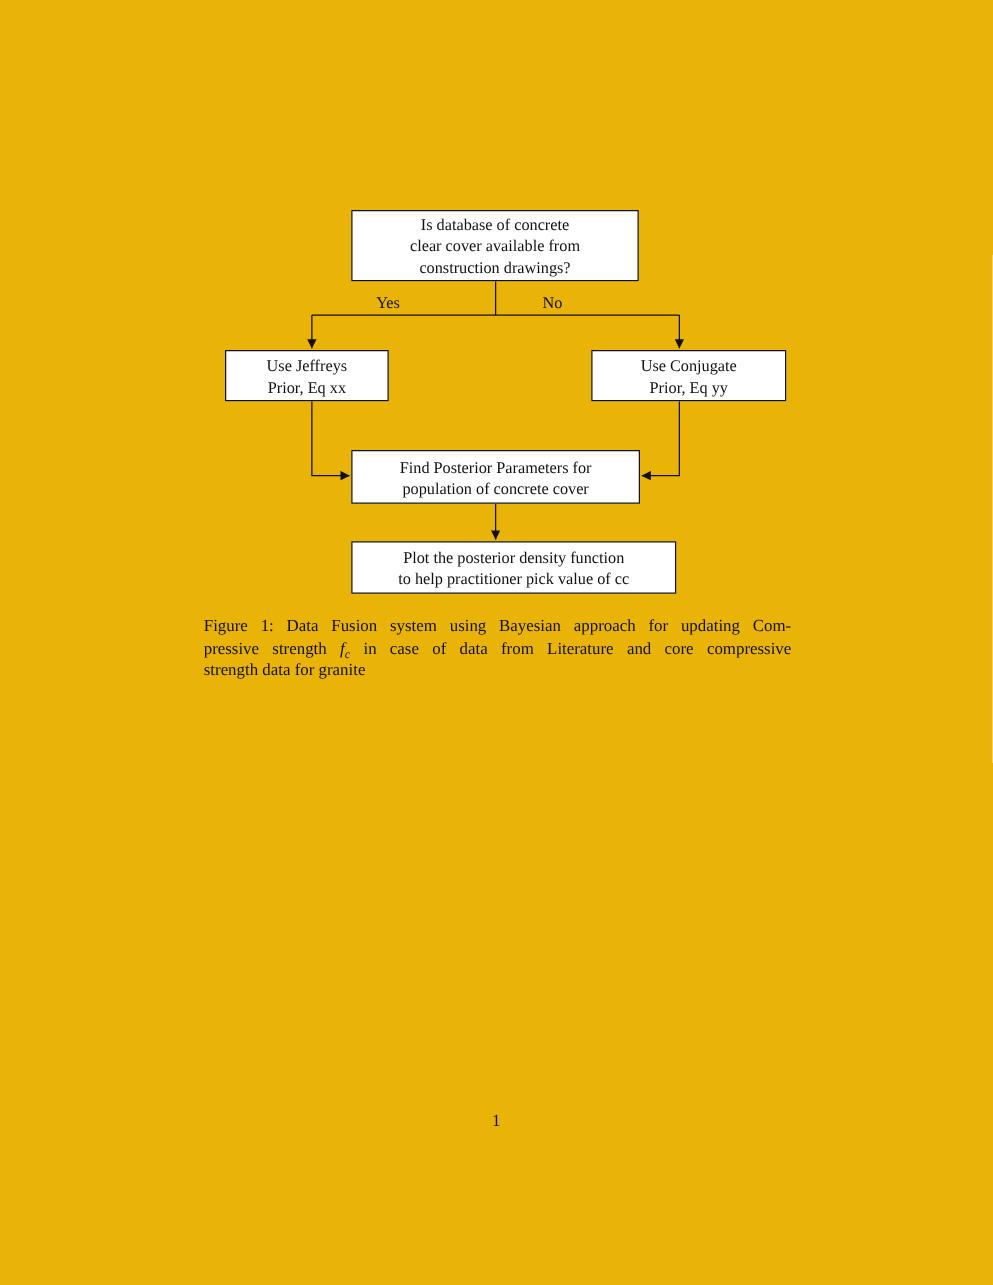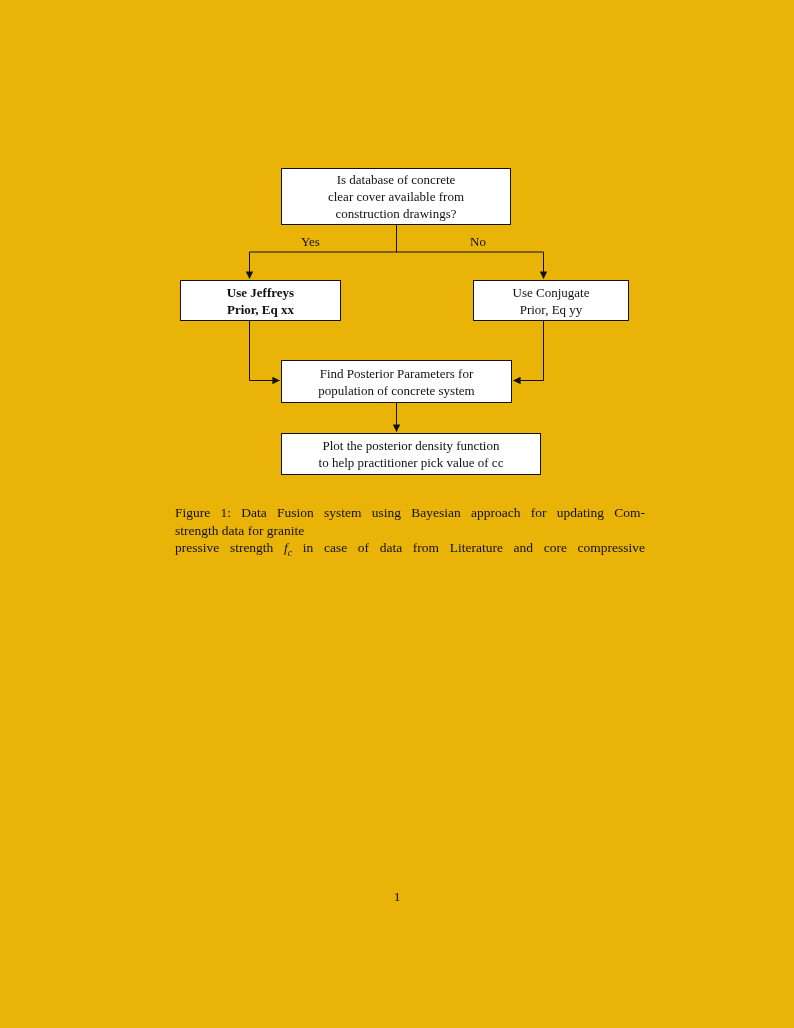--- a/index.html
+++ b/index.html
@@ -38,32 +38,32 @@
   }
   .branch-label {
     position: absolute;
     font-size: 13px;
     line-height: 16px;
     text-align: left;
     white-space: nowrap;
   }
   #node-question  { left: 281px; top: 168px; width: 230px; height: 57px; }
   #label-yes      { left: 301px; top: 234px; width: 42px; }
-  #label-no       { left: 470px; top: 234px; width: 42px; }
-  #node-jeffreys  { left: 180px; top: 280px; width: 161px; height: 41px; font-weight: bold; }
+  #label-no       { left: 434px; top: 234px; width: 42px; }
+  #node-jeffreys  { left: 180px; top: 280px; width: 131px; height: 41px; }
   #node-conjugate { left: 473px; top: 280px; width: 156px; height: 41px; }
   #node-posterior { left: 281px; top: 360px; width: 231px; height: 43px; }
   #node-plot      { left: 281px; top: 433px; width: 260px; height: 42px; }
 
   .caption {
     position: absolute;
     left: 163px;
     top: 492px;
     width: 470px;
-    margin: 12px;
+    margin: 0;
     font-size: 13.5px;
     line-height: 17.5px;
   }
   .cap-line { display: block; }
   .cap-just {
     text-align: justify;
     text-align-last: justify;
   }
   .math-var {
     font-style: italic;
@@ -114,28 +114,28 @@
 
     <div class="branch-label" id="label-no">No</div>
 
     <div class="node" id="node-jeffreys">Use Jeffreys
 Prior, Eq xx</div>
 
     <div class="node" id="node-conjugate">Use Conjugate
 Prior, Eq yy</div>
 
     <div class="node" id="node-posterior">Find Posterior Parameters for
-population of concrete system</div>
+population of concrete cover</div>
 
     <div class="node" id="node-plot">Plot the posterior density function
 to help practitioner pick value of cc</div>
 
   </div>
 
   <p class="caption">
     <span class="cap-line cap-just">Figure 1: Data Fusion system using Bayesian approach for updating Com-</span>
+    <span class="cap-line cap-just"><span>pressive strength </span><span class="math-var">f</span><sub class="math-sub">c</sub><span> in case of data from Literature and core compressive</span></span>
     <span class="cap-line">strength data for granite</span>
-    <span class="cap-line cap-just"><span>pressive strength </span><span class="math-var">f</span><sub class="math-sub">c</sub><span> in case of data from Literature and core compressive</span></span>
   </p>
 
   <div class="page-number">1</div>
 
 </div>
 
 </body></html>

